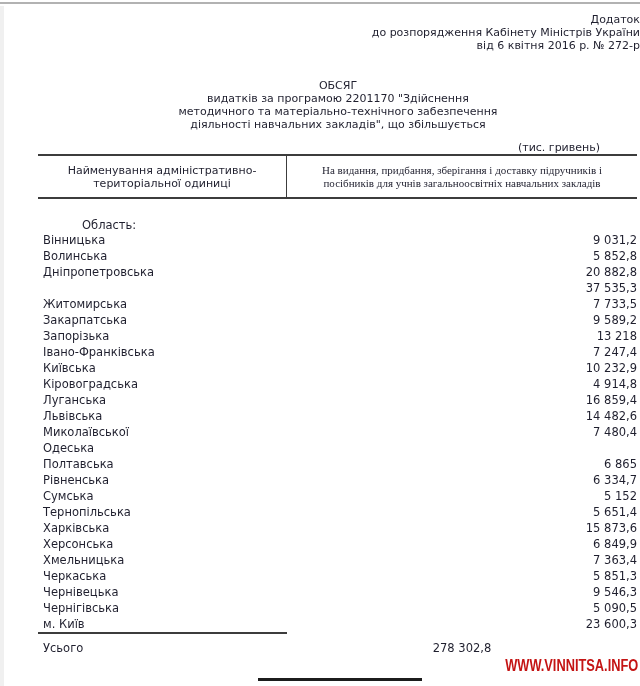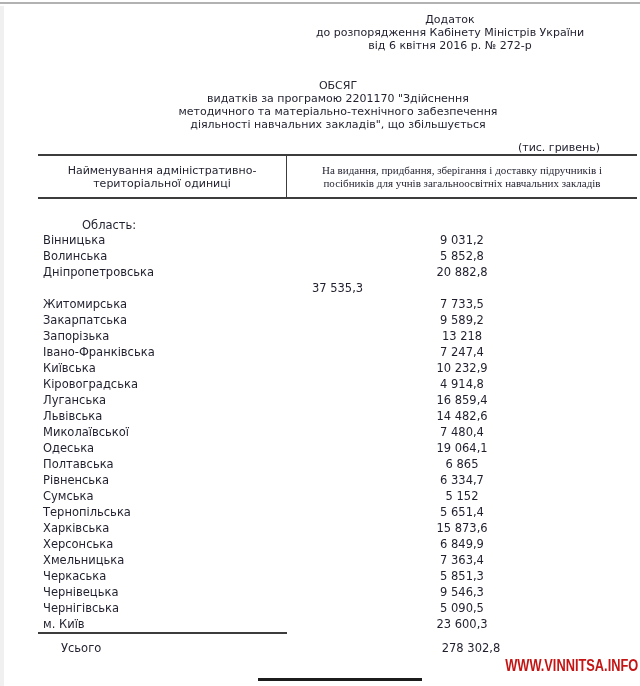--- a/index.html
+++ b/index.html
@@ -7,21 +7,21 @@
     position:relative;
     width:640px;height:686px;
     background:#ffffff;
     overflow:hidden;
     font-family:"DejaVu Sans","Liberation Sans",sans-serif;
     color:#1f1f2e;
   }
   .top-rule{position:absolute;top:2px;left:0;width:640px;height:2px;background:#b2b2b2;}
   .left-edge{position:absolute;top:6px;left:0;width:4px;height:680px;background:#f0f0f0;}
 
-  .appendix{position:absolute;top:13px;left:260px;width:380px;text-align:center;
+  .appendix{position:absolute;top:13px;left:260px;width:380px;text-align:right;
     font-size:11px;line-height:13px;}
   .doc-title{position:absolute;top:71px;left:38px;width:600px;text-align:center;
     font-size:11px;line-height:13px;margin-top:8px;}
   .units-note{position:absolute;top:141px;left:0;width:600px;text-align:right;font-size:11px;}
 
   .tbl-header{
     position:absolute;top:154px;left:38px;width:599px;height:45px;
     box-sizing:border-box;
     border-top:2px solid #3c3c3c;border-bottom:2px solid #3c3c3c;
     display:flex;
@@ -33,24 +33,24 @@
   }
   .tbl-header .c2{
     flex:1;display:flex;align-items:center;justify-content:center;
     padding:0 20px;text-align:center;font-size:11px;line-height:13px;font-family:Liberation Serif, serif;
   }
 
   .tbl-body{position:absolute;top:218px;left:38px;width:599px;font-size:11.5px;}
   .group-label{height:14px;line-height:14px;padding-left:44px;}
   .row{display:flex;height:16px;line-height:16px;}
   .row .name{flex:0 0 249px;box-sizing:border-box;padding-left:5px;white-space:nowrap;}
-  .row .val{flex:1;text-align:center;white-space:nowrap;}
+  .row .val{flex:1;text-align:right;white-space:nowrap;}
   .section-line{width:249px;height:0;border-top:2px solid #3c3c3c;}
   .total-row{display:flex;padding-top:6px;height:16px;line-height:16px;}
-  .total-row .name{flex:0 0 249px;box-sizing:border-box;padding-left:5px;margin-left:18px;}
+  .total-row .name{flex:0 0 249px;box-sizing:border-box;padding-left:5px;}
   .total-row .val{flex:1;text-align:center;}
 
   .bottom-rule{position:absolute;top:678px;left:258px;width:164px;height:3px;background:#1c1c1c;}
   .watermark{
     position:absolute;top:657px;right:2px;
     font-family:"Liberation Sans",sans-serif;
     font-weight:bold;font-size:16px;letter-spacing:0;
     transform:scaleX(0.8);transform-origin:right center;
     white-space:nowrap;
   }
@@ -132,21 +132,20 @@
         <div class="row">
     <div class="name">Львівська</div>
     <div class="val">14 482,6</div>
   </div>
         <div class="row">
     <div class="name">Миколаївської</div>
     <div class="val">7 480,4</div>
   </div>
         <div class="row">
     <div class="name">Одеська</div>
-    <div class="val">19 064,1</div>
   </div>
         <div class="row">
     <div class="name">Полтавська</div>
     <div class="val">6 865</div>
   </div>
         <div class="row">
     <div class="name">Рівненська</div>
     <div class="val">6 334,7</div>
   </div>
         <div class="row">

